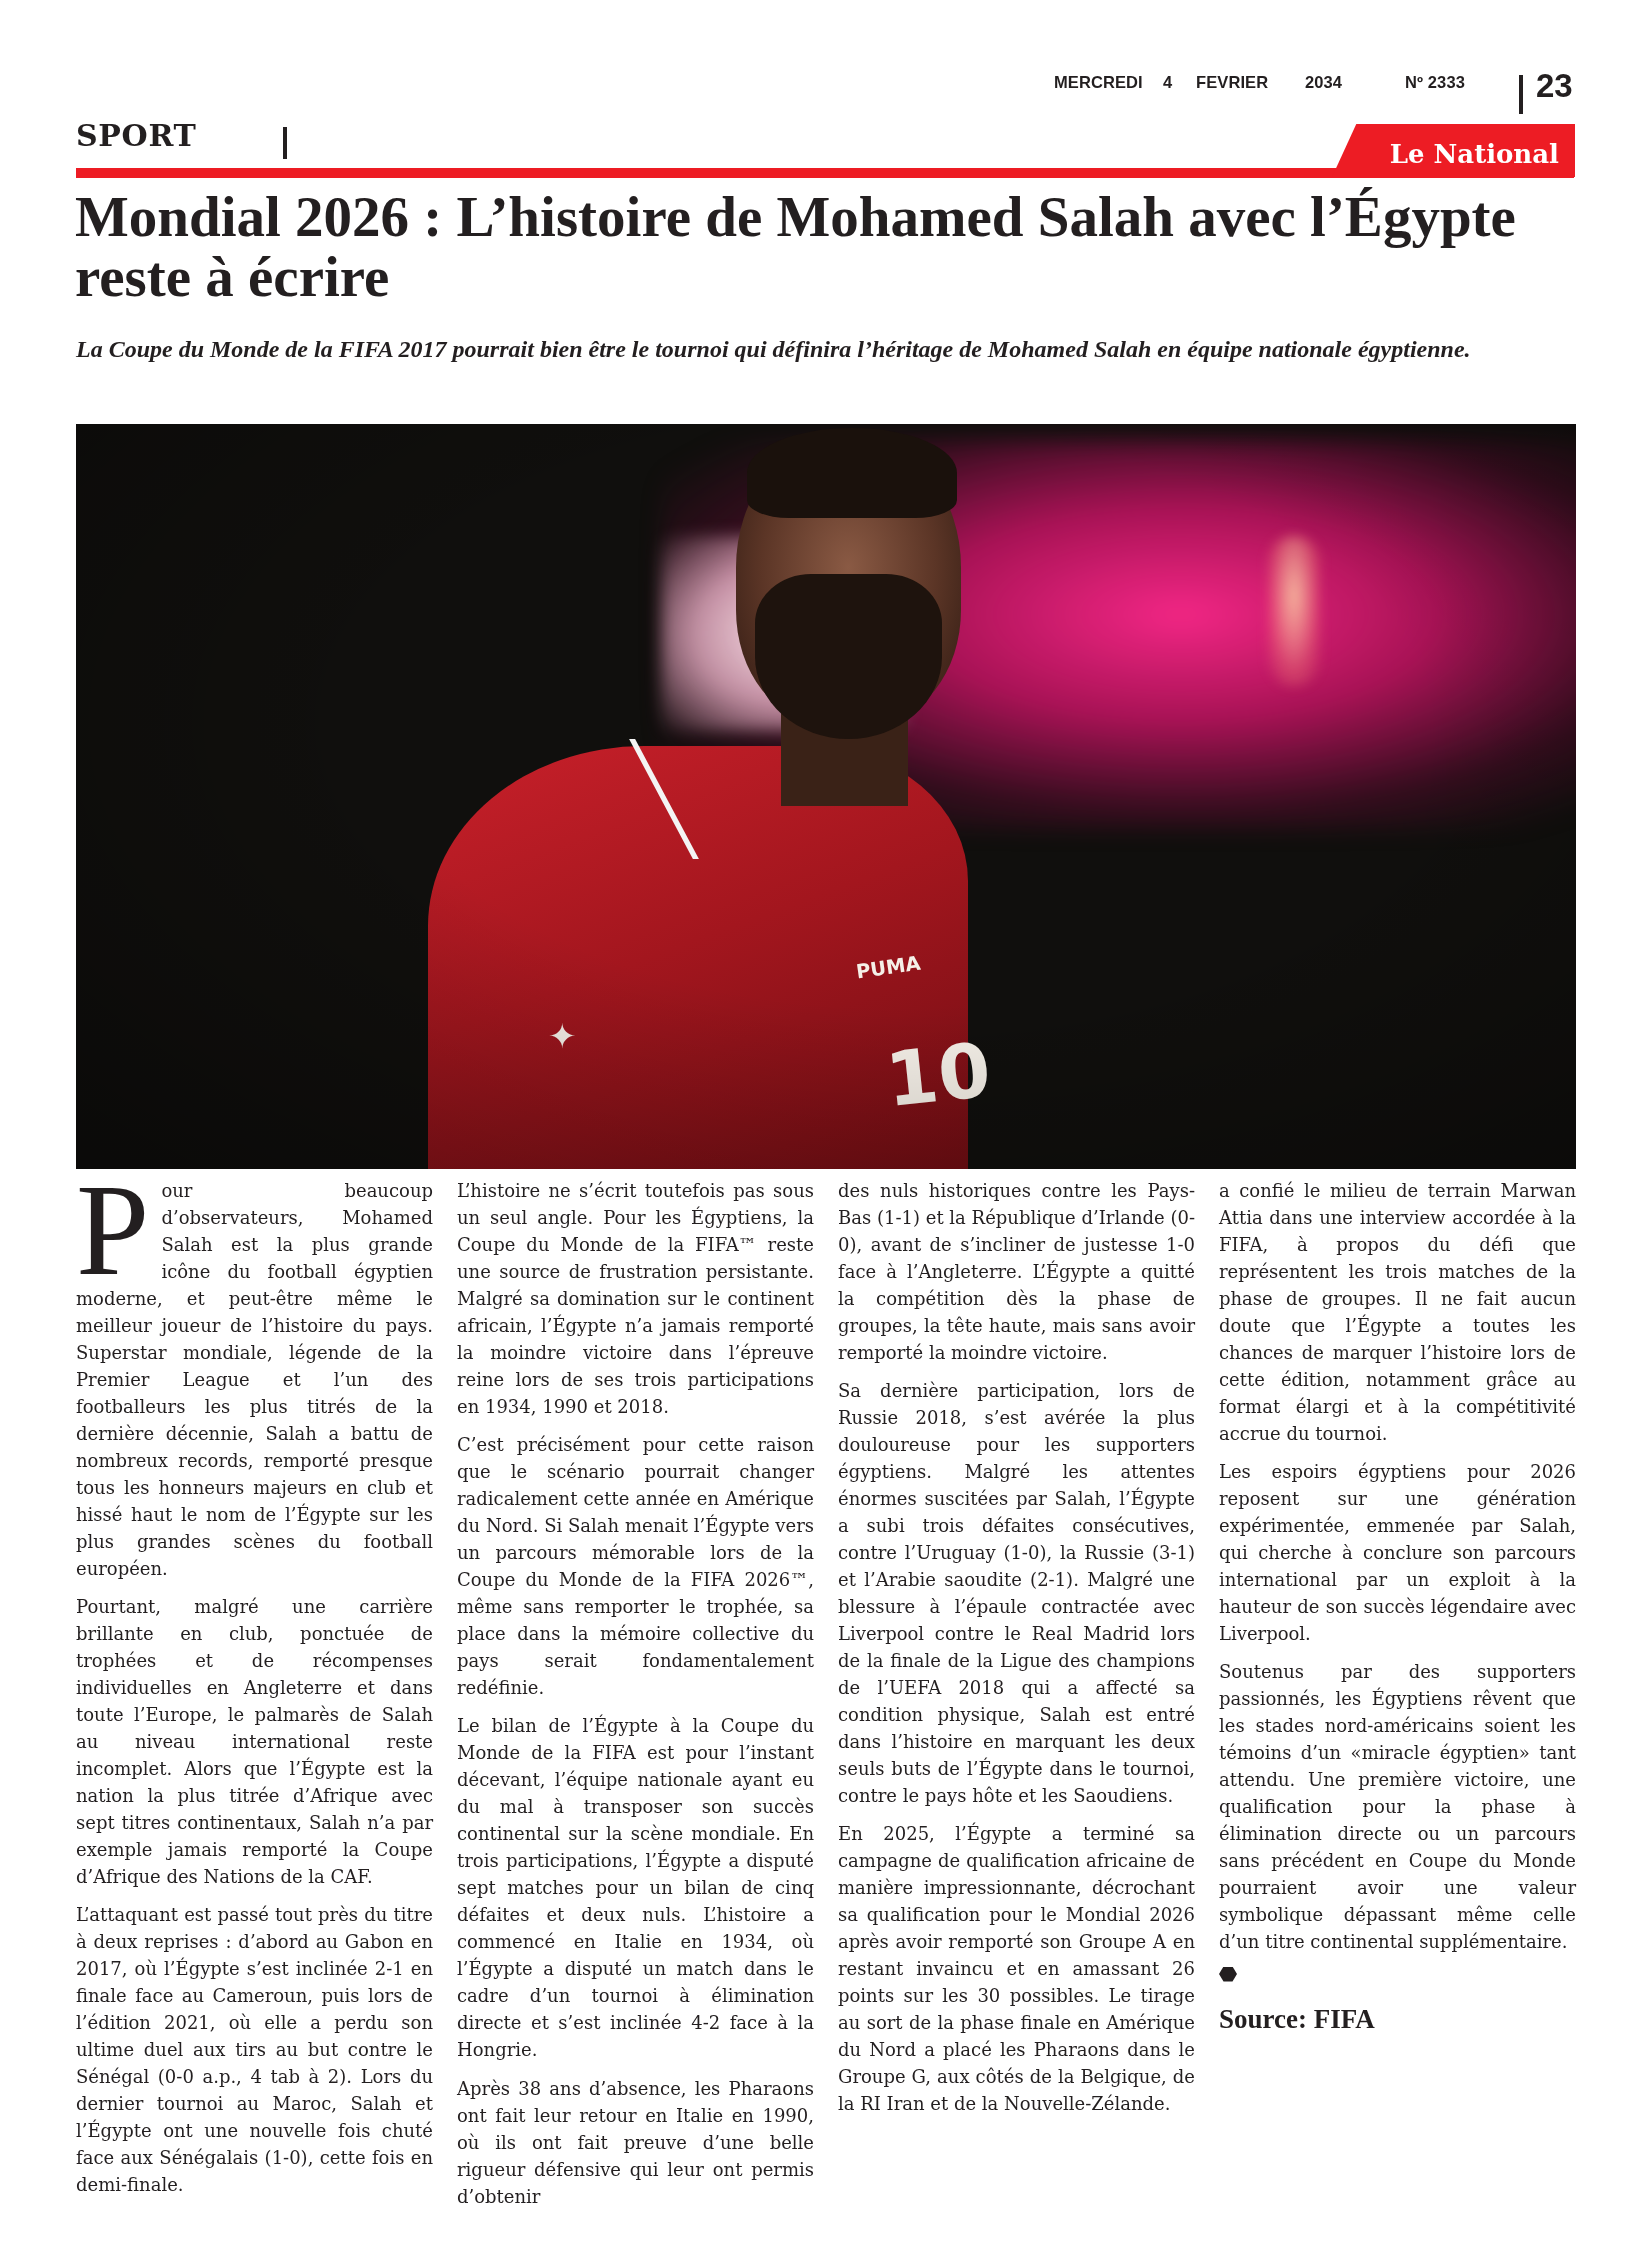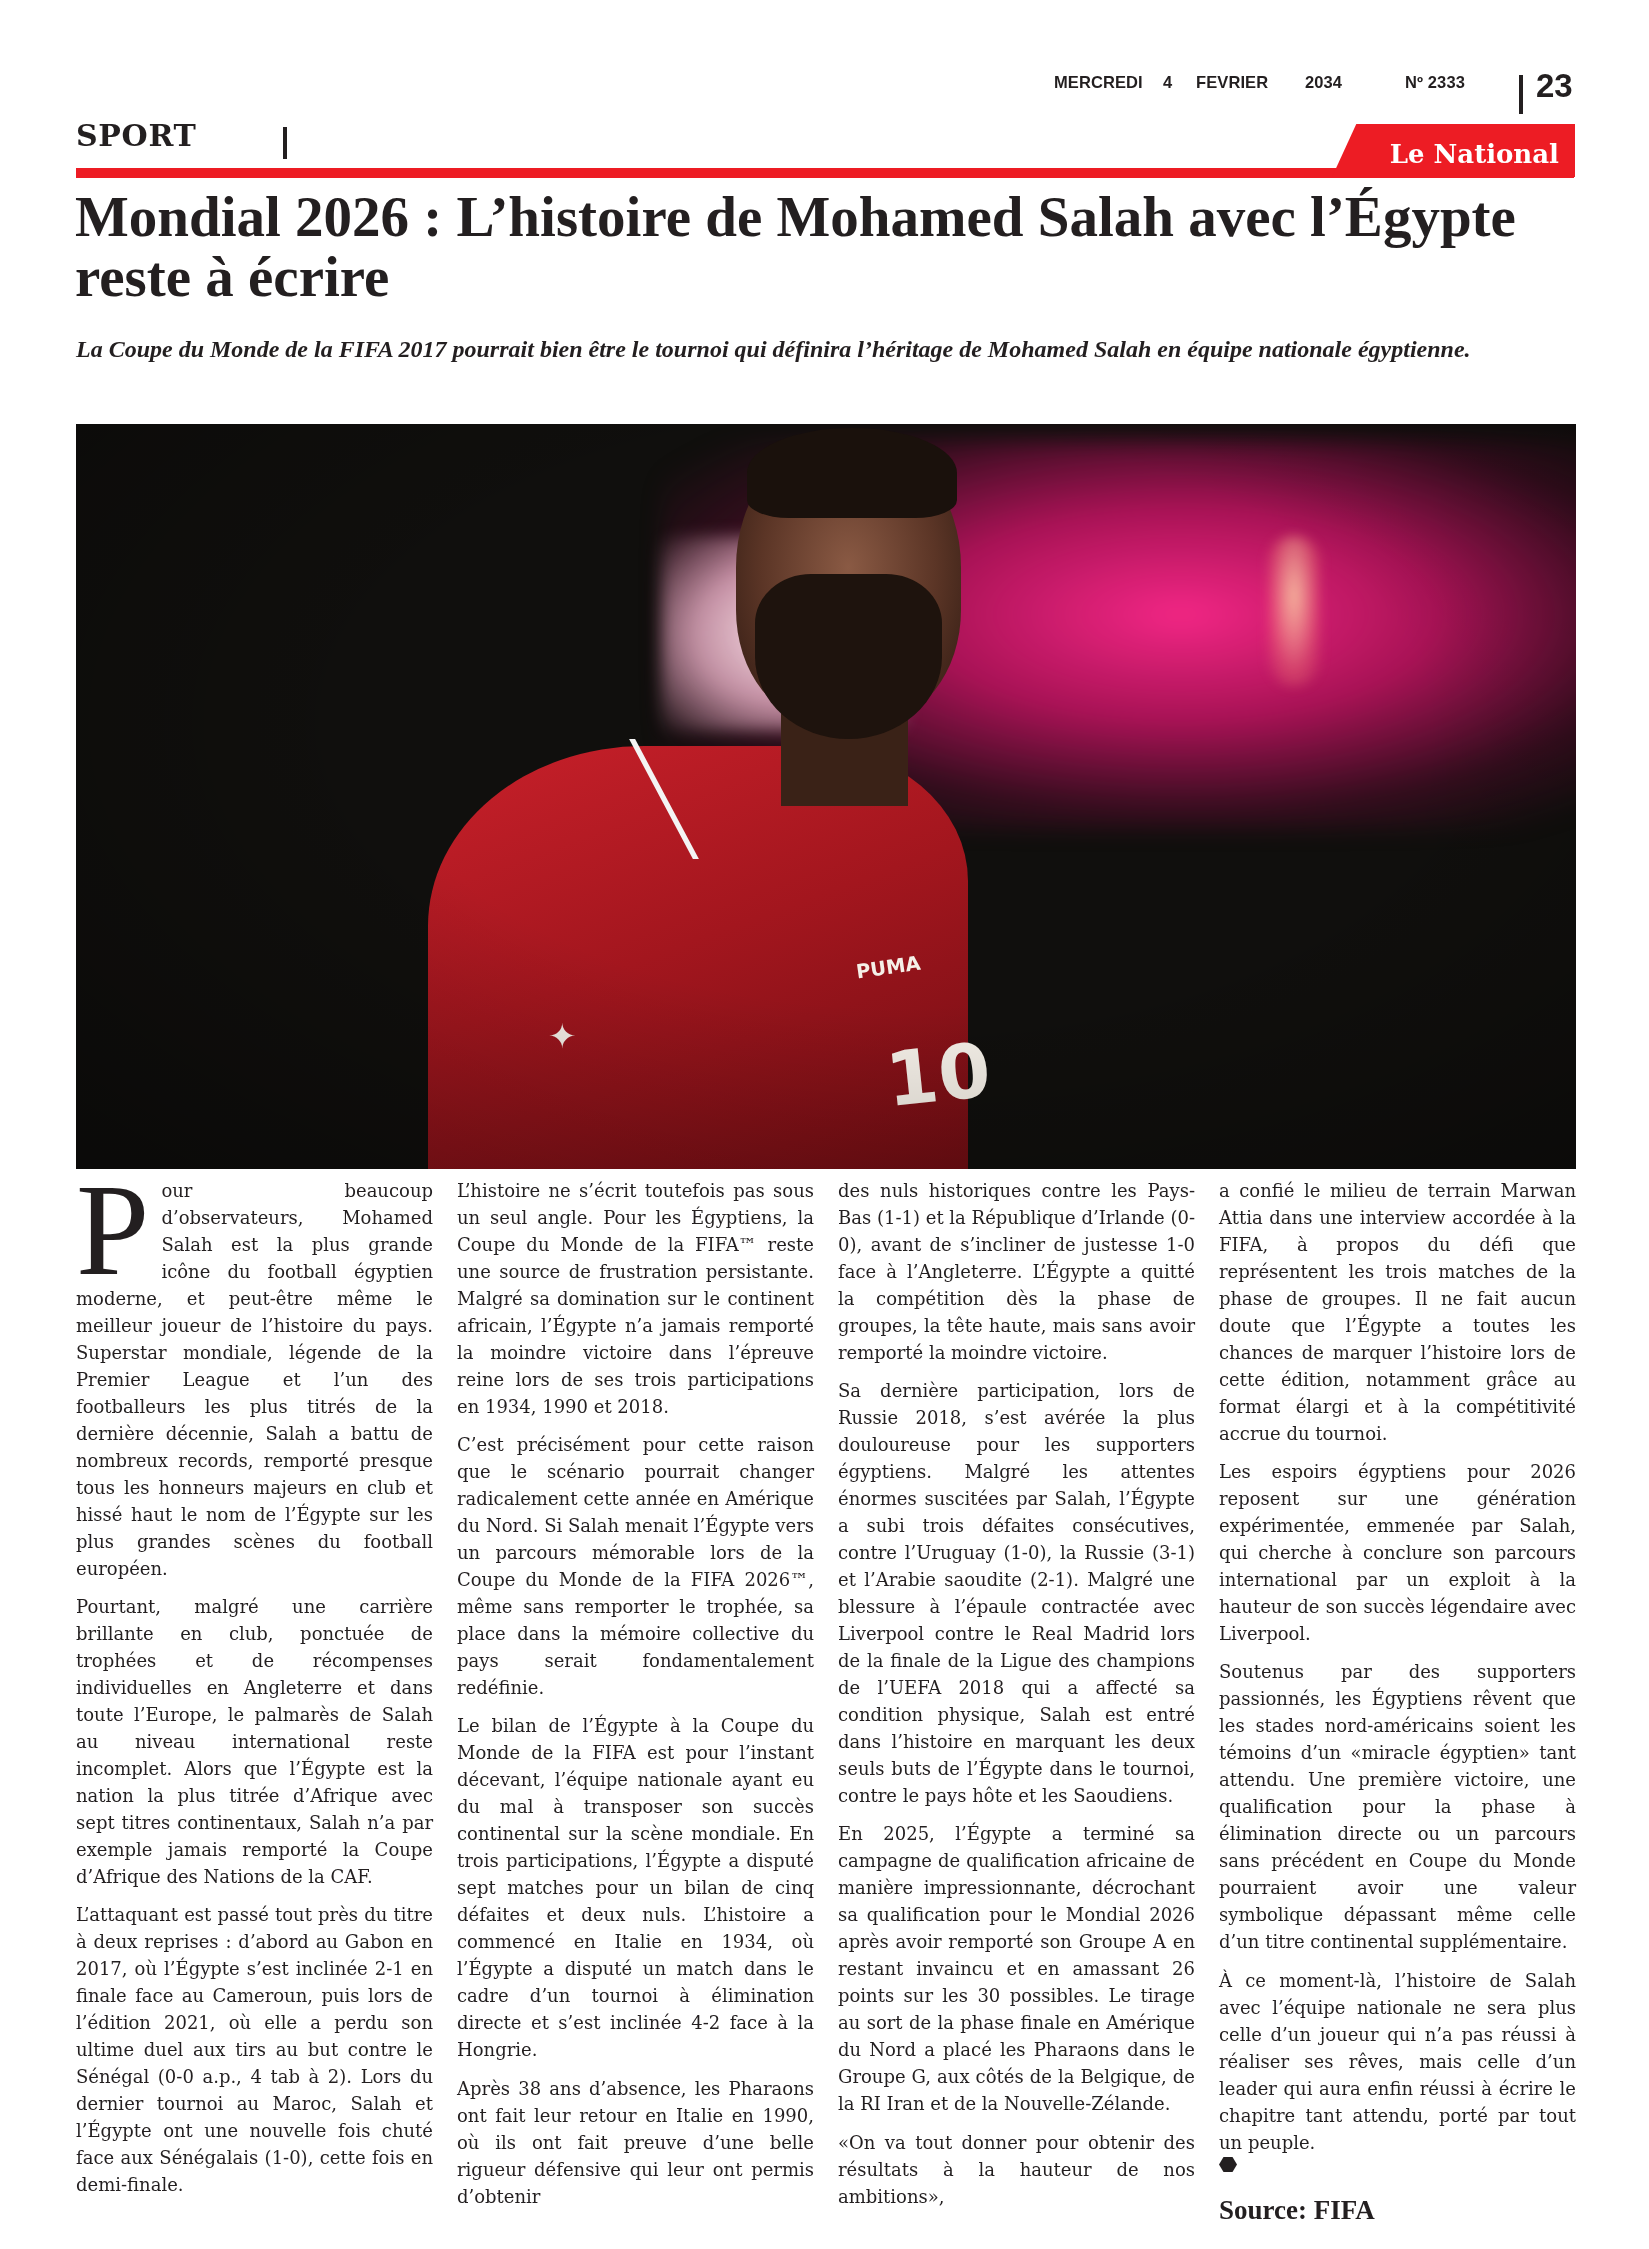--- a/index.html
+++ b/index.html
@@ -188,24 +188,22 @@
   <div class="col">
     <p>L’histoire ne s’écrit toutefois pas sous un seul angle. Pour les Égyptiens, la Coupe du Monde de la FIFA™ reste une source de frustration persistante. Malgré sa domination sur le continent africain, l’Égypte n’a jamais remporté la moindre victoire dans l’épreuve reine lors de ses trois participations en 1934, 1990 et 2018.</p>
     <p>C’est précisément pour cette raison que le scénario pourrait changer radicalement cette année en Amérique du Nord. Si Salah menait l’Égypte vers un parcours mémorable lors de la Coupe du Monde de la FIFA 2026™, même sans remporter le trophée, sa place dans la mémoire collective du pays serait fondamentalement redéfinie.</p>
     <p>Le bilan de l’Égypte à la Coupe du Monde de la FIFA est pour l’instant décevant, l’équipe nationale ayant eu du mal à transposer son succès continental sur la scène mondiale. En trois participations, l’Égypte a disputé sept matches pour un bilan de cinq défaites et deux nuls. L’histoire a commencé en Italie en 1934, où l’Égypte a disputé un match dans le cadre d’un tournoi à élimination directe et s’est inclinée 4-2 face à la Hongrie.</p>
     <p> Après 38 ans d’absence, les Pharaons ont fait leur retour en Italie en 1990, où ils ont fait preuve d’une belle rigueur défensive qui leur ont permis d’obtenir</p>
   </div>
   <div class="col">
     <p>des nuls historiques contre les Pays-Bas (1-1) et la République d’Irlande (0-0), avant de s’incliner de justesse 1-0 face à l’Angleterre. L’Égypte a quitté la compétition dès la phase de groupes, la tête haute, mais sans avoir remporté la moindre victoire.</p>
     <p>Sa dernière participation, lors de Russie 2018, s’est avérée la plus douloureuse pour les supporters égyptiens. Malgré les attentes énormes suscitées par Salah, l’Égypte a subi trois défaites consécutives, contre l’Uruguay (1-0), la Russie (3-1) et l’Arabie saoudite (2-1). Malgré une blessure à l’épaule contractée avec Liverpool contre le Real Madrid lors de la finale de la Ligue des champions de l’UEFA 2018 qui a affecté sa condition physique, Salah est entré dans l’histoire en marquant les deux seuls buts de l’Égypte dans le tournoi, contre le pays hôte et les Saoudiens.</p>
     <p>En 2025, l’Égypte a terminé sa campagne de qualification africaine de manière impressionnante, décrochant sa qualification pour le Mondial 2026 après avoir remporté son Groupe A en restant invaincu et en amassant 26 points sur les 30 possibles. Le tirage au sort de la phase finale en Amérique du Nord a placé les Pharaons dans le Groupe G, aux côtés de la Belgique, de la RI Iran et de la Nouvelle-Zélande.</p>
-    <p>«On va tout donner pour obtenir des résultats à la hauteur de nos ambitions»,</p>
   </div>
   <div class="col">
     <p>a confié le milieu de terrain Marwan Attia dans une interview accordée à la FIFA, à propos du défi que représentent les trois matches de la phase de groupes. Il ne fait aucun doute que l’Égypte a toutes les chances de marquer l’histoire lors de cette édition, notamment grâce au format élargi et à la compétitivité accrue du tournoi.</p>
     <p>Les espoirs égyptiens pour 2026 reposent sur une génération expérimentée, emmenée par Salah, qui cherche à conclure son parcours international par un exploit à la hauteur de son succès légendaire avec Liverpool.</p>
     <p>Soutenus par des supporters passionnés, les Égyptiens rêvent que les stades nord-américains soient les témoins d’un «miracle égyptien» tant attendu. Une première victoire, une qualification pour la phase à élimination directe ou un parcours sans précédent en Coupe du Monde pourraient avoir une valeur symbolique dépassant même celle d’un titre continental supplémentaire.</p>
-    <p style="margin-bottom:0">À ce moment-là, l’histoire de Salah avec l’équipe nationale ne sera plus celle d’un joueur qui n’a pas réussi à réaliser ses rêves, mais celle d’un leader qui aura enfin réussi à écrire le chapitre tant attendu, porté par tout un peuple.</p>
     <span class="end-mark"></span>
     <div class="source">Source: FIFA</div>
   </div>
 </div>
 
 
 </body></html>

